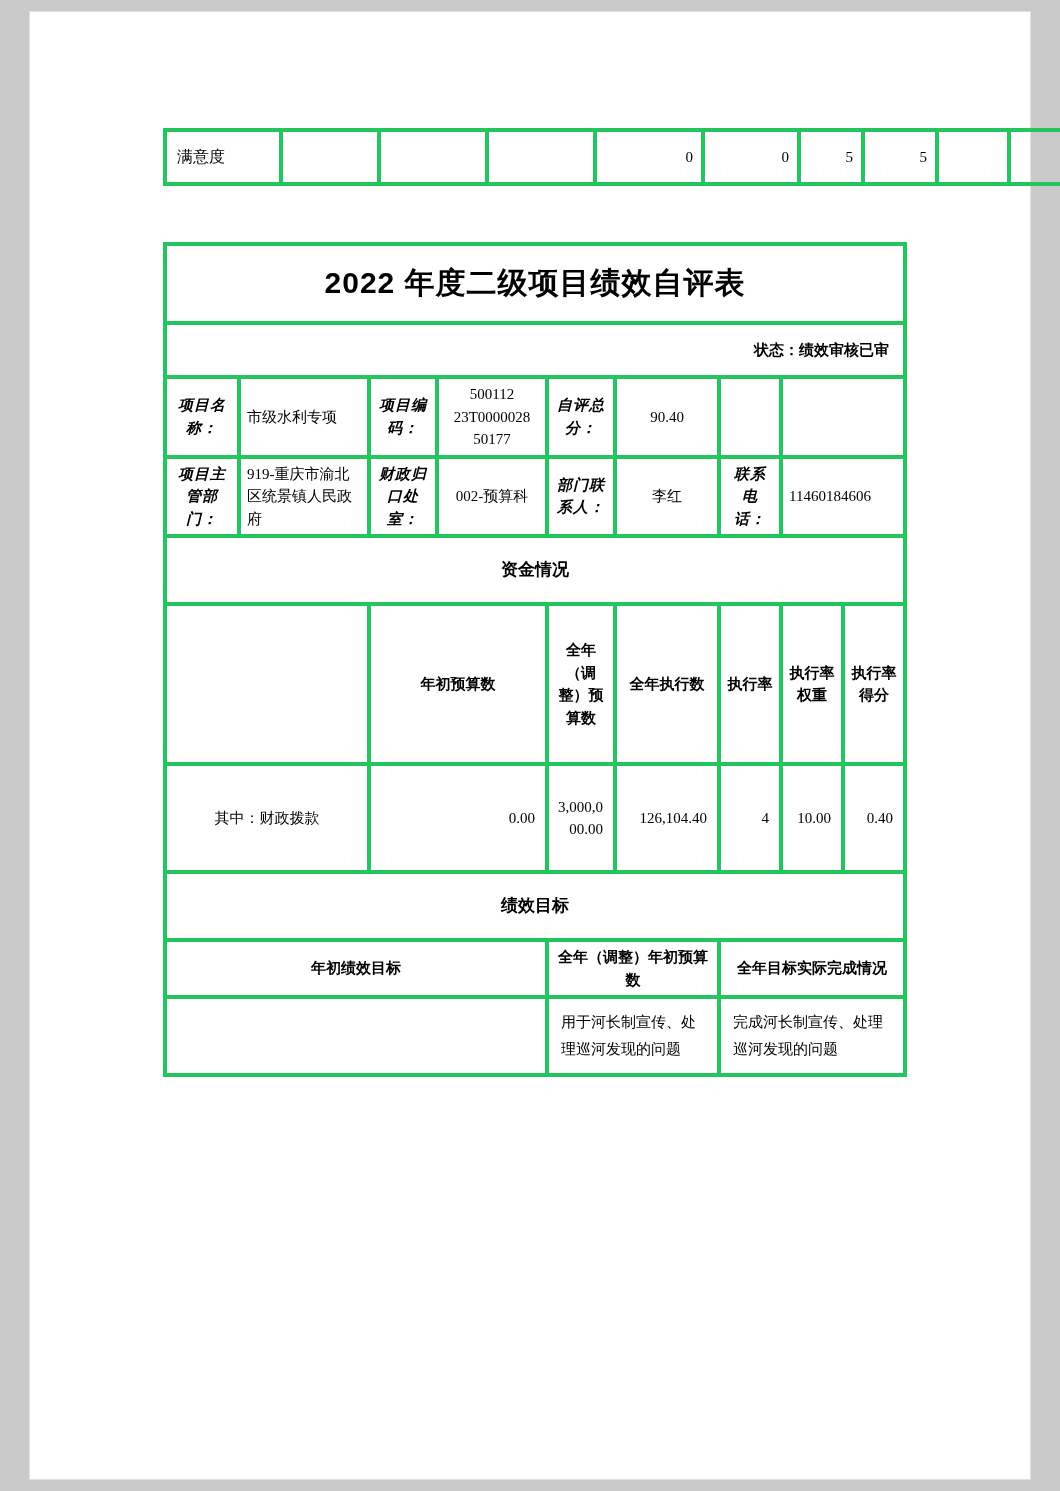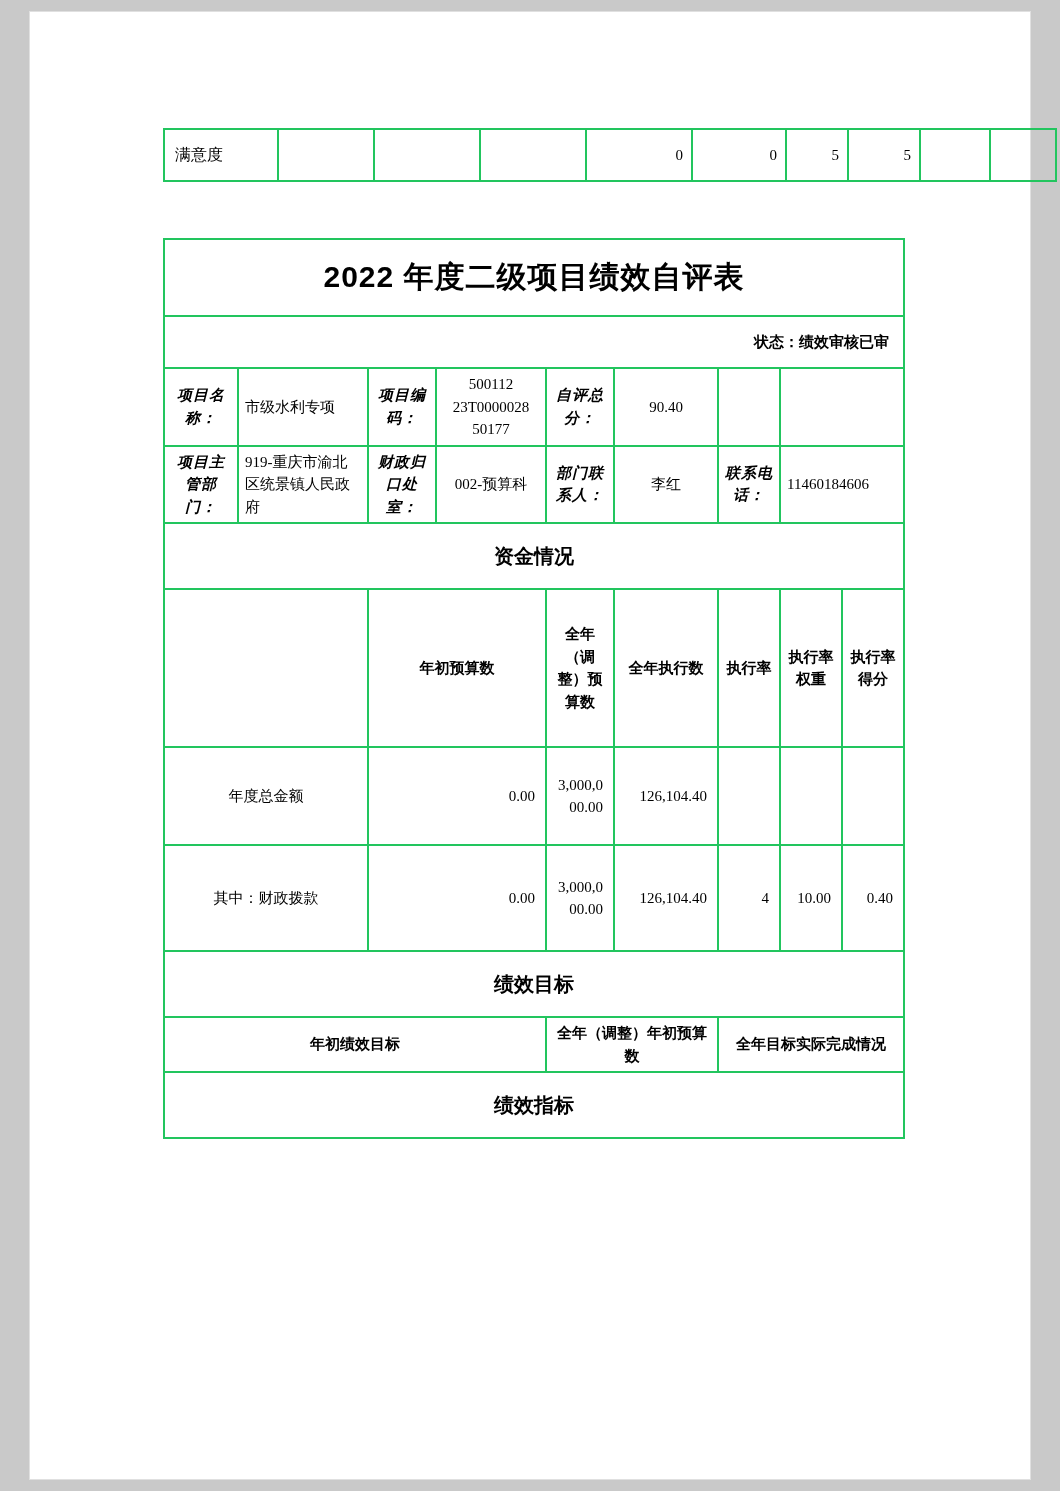--- a/index.html
+++ b/index.html
@@ -27,21 +27,21 @@
     top: 116px;
     width: 740px;
   }
 
   table {
     border-collapse: collapse;
     table-layout: fixed;
     width: 740px;
   }
   td {
-    border: 2px solid #22c55e;
+    border: 4px solid #22c55e;
     padding: 4px 6px;
     font-size: 15px;
     vertical-align: middle;
     line-height: 1.5;
     word-wrap: break-word;
   }
 
   
   .strip td {
     height: 42px;
@@ -77,21 +77,21 @@
     padding: 10px 14px 10px 0;
   }
   .bold-sans {
     font-family: "Liberation Sans", sans-serif;
     font-weight: bold;
   }
   .section-head {
     text-align: center;
     font-family: "Liberation Sans", sans-serif;
     font-weight: bold;
-    font-size: 20px;
+    font-size: 17px;
     padding: 17px 0;
   }
   .c { text-align: center; }
   .l { text-align: left; }
   .vtall { height: 110px; }
   .narrow-label {
     text-align: center;
     letter-spacing: 1px;
     font-style: italic;
   }
@@ -185,29 +185,20 @@
       <tr>
         <td class="hdr-c" colspan="2" style="height:148px"></td>
         <td class="hdr-c" colspan="2">年初预算数</td>
         <td class="hdr-c" colspan="1">全年（调整）预算数</td>
         <td class="hdr-c">全年执行数</td>
         <td class="hdr-c">执行率</td>
         <td class="hdr-c">执行率权重</td>
         <td class="hdr-c">执行率得分</td>
       </tr>
 
-      <tr>
-        <td class="c" colspan="2" style="height:88px">年度总金额</td>
-        <td class="money" colspan="2">0.00</td>
-        <td class="money">3,000,000.00</td>
-        <td class="money">126,104.40</td>
-        <td class="money"></td>
-        <td class="money"></td>
-        <td class="money"></td>
-      </tr>
 
       <tr>
         <td class="c" colspan="2" style="height:96px">其中：财政拨款</td>
         <td class="money" colspan="2">0.00</td>
         <td class="money">3,000,000.00</td>
         <td class="money">126,104.40</td>
         <td class="money">4</td>
         <td class="money">10.00</td>
         <td class="money">0.40</td>
       </tr>
@@ -215,21 +206,23 @@
       <tr>
         <td class="section-head" colspan="9">绩效目标</td>
       </tr>
 
       <tr>
         <td class="hdr-c" colspan="4" style="height:36px">年初绩效目标</td>
         <td class="hdr-c" colspan="2">全年（调整）年初预算数</td>
         <td class="hdr-c" colspan="3">全年目标实际完成情况</td>
       </tr>
 
-
-      <tr>
-        <td class="section-head" colspan="9">绩效指标</td>
-      </tr>
+      <tr>
+        <td class="goal-cell" colspan="4"></td>
+        <td class="goal-cell" colspan="2">用于河长制宣传、处理巡河发现的问题</td>
+        <td class="goal-cell" colspan="3">完成河长制宣传、处理巡河发现的问题</td>
+      </tr>
+
 
     </tbody>
       </table>
   </div>
 </div>
 
 </body></html>

